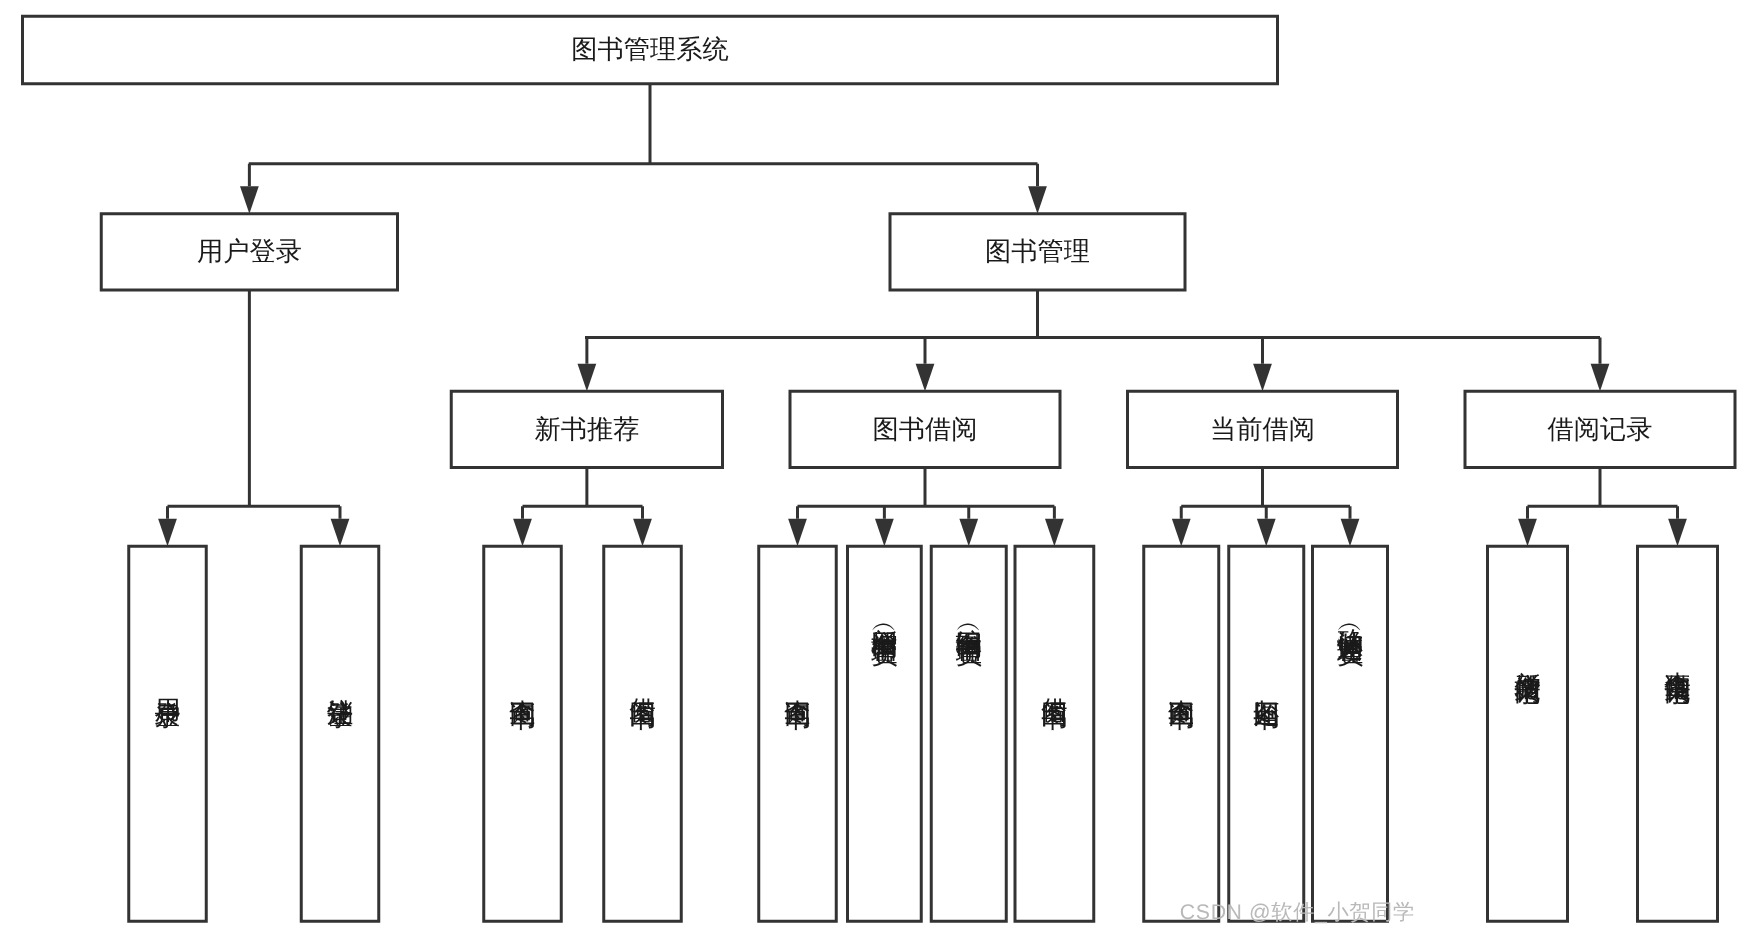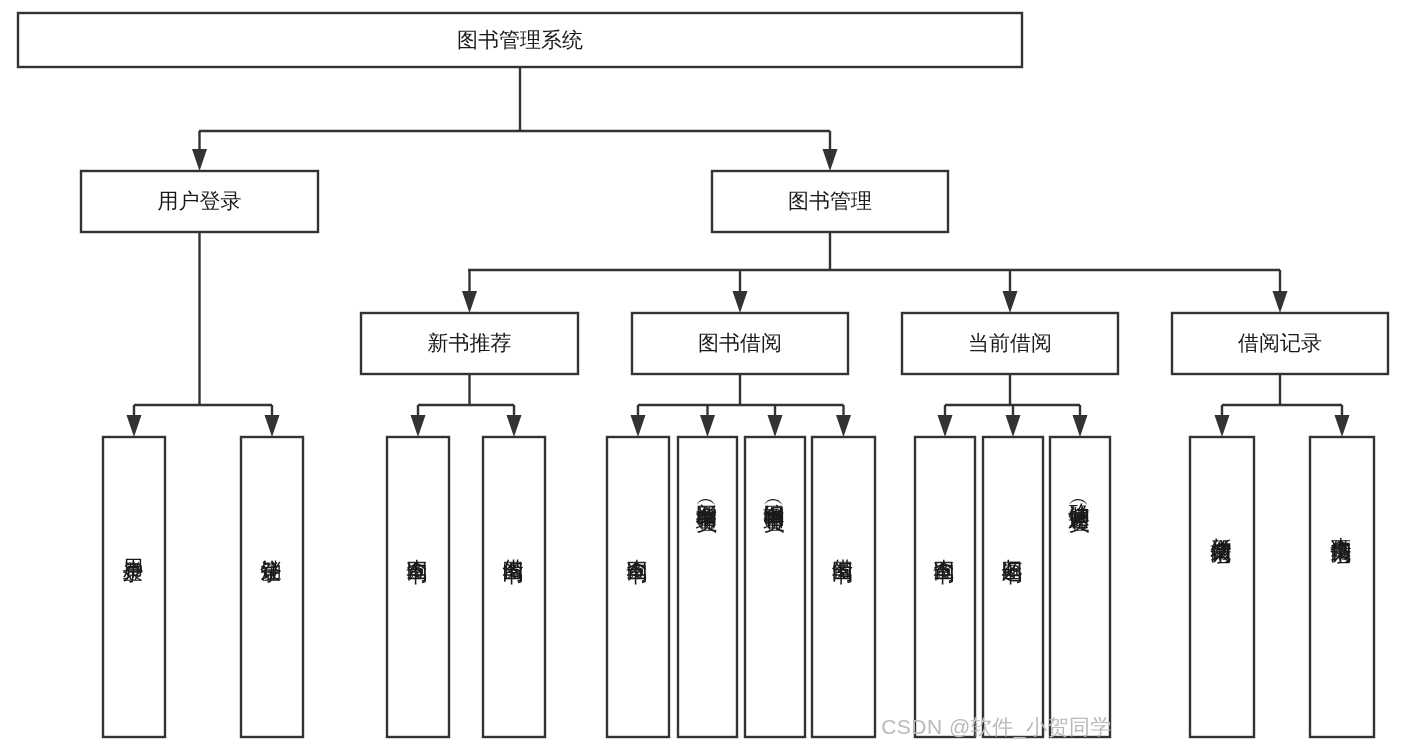--- a/index.html
+++ b/index.html
@@ -12,20 +12,21 @@
     height: 747px;
     font-family: "Liberation Sans", "DejaVu Sans", sans-serif;
     overflow: hidden;
     position: relative;
   }
   #diagram-root {
     position: relative;
     width: 1124px;
     height: 747px;
     background: #ffffff;
+    padding-left: 20px;
   }
   svg#tree-svg {
     position: absolute;
     left: 0;
     top: 0;
     width: 1405px;
     height: 747px;
     display: block;
   }
   .node-box {
@@ -61,21 +62,21 @@
     line-height: 1;
     white-space: nowrap;
     text-align: start;
     pointer-events: none;
   }
   .watermark {
     position: absolute;
     right: 12px;
     bottom: 6px;
     font-family: "Liberation Sans", "DejaVu Sans", sans-serif;
-    font-size: 21px;
+    font-size: 17px;
     color: #b9b9b9;
     letter-spacing: 0.5px;
     white-space: nowrap;
   }
 </style>
 </head>
 <body>
 
 <div id="diagram-root">
 

